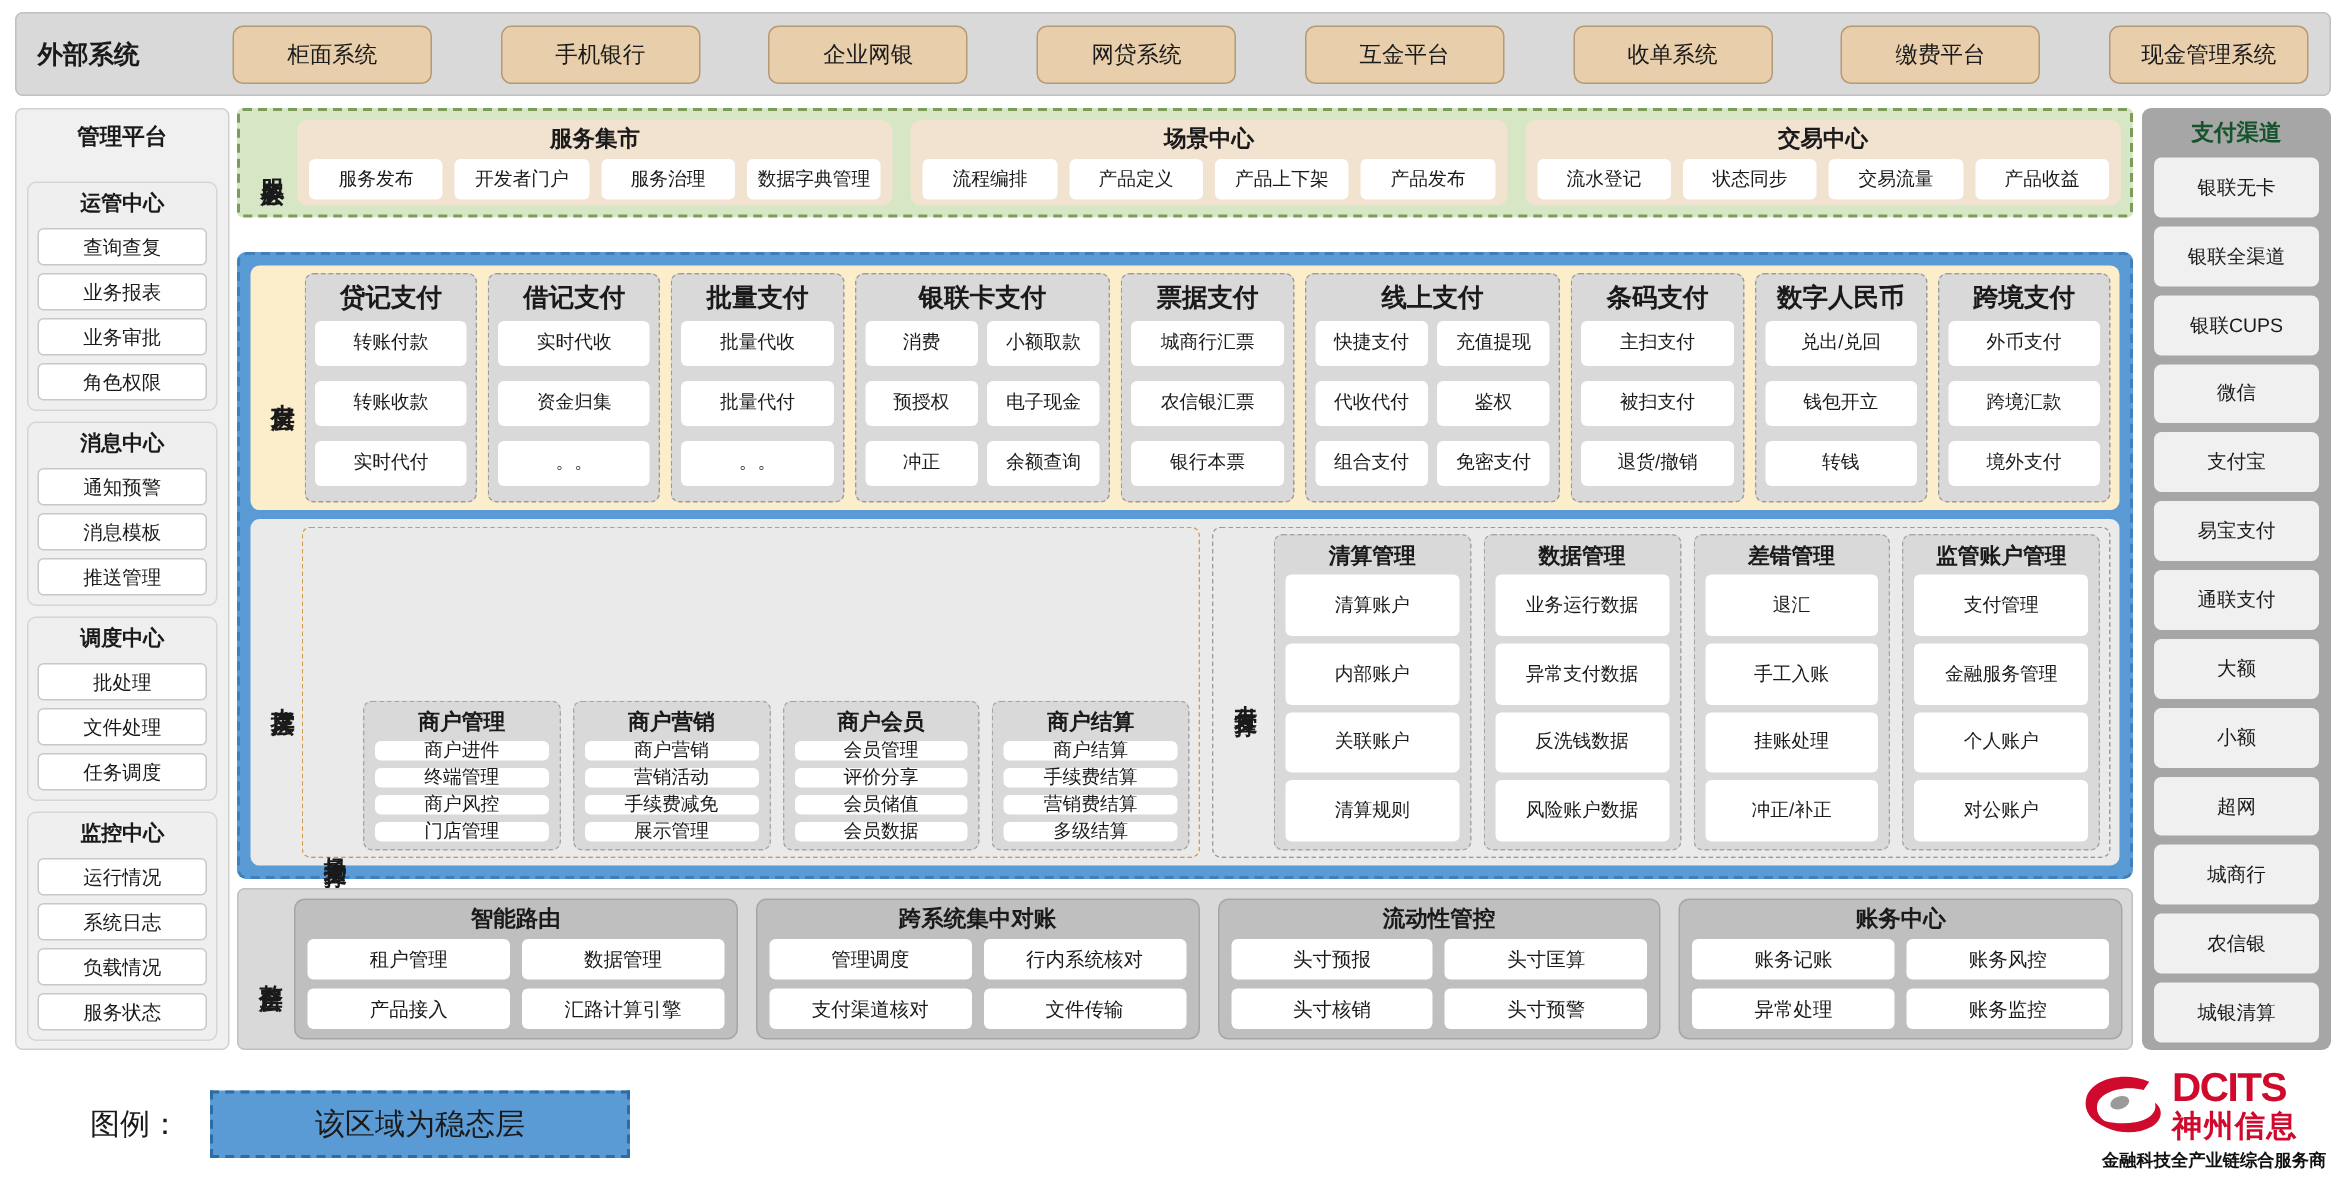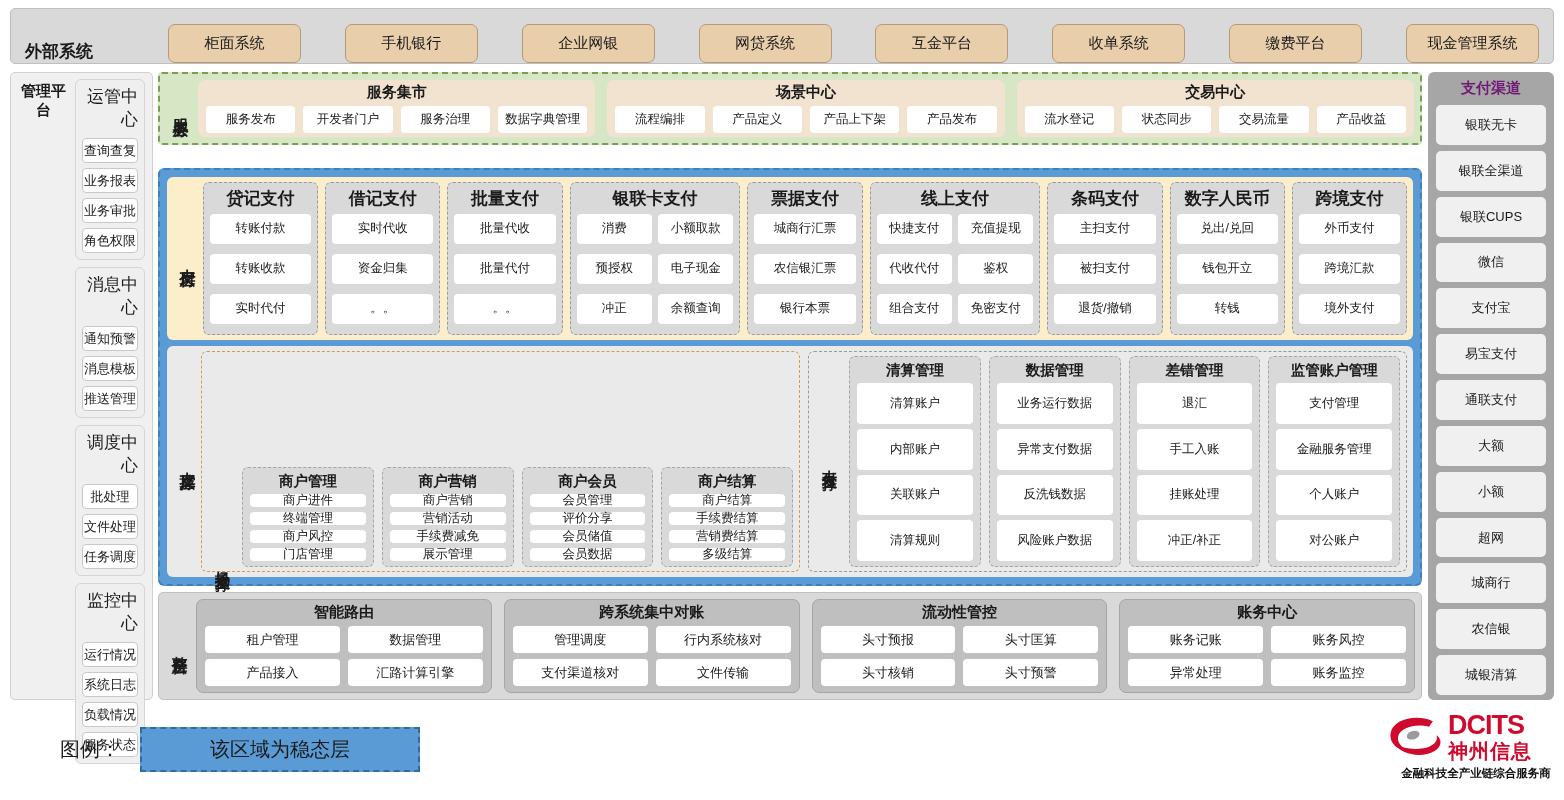--- a/index.html
+++ b/index.html
@@ -24,43 +24,43 @@
   }
   .grp-title {
     font-weight:bold; text-align:center;
     font-size:15px;
   }
 
   
   .ext-bar {
     position:absolute; left:10px; top:8px; width:1544px; height:56px;
     background:#d9d9d9; border:1px solid #bfbfbf; border-radius:5px;
-    display:flex; align-items:flex-end; padding:0 14px; gap:17px;
+    display:flex; align-items:center; padding:0 14px; gap:4px;
   }
   .ext-title { font-weight:bold; font-size:17px; width:118px; flex:none; text-align:left;}
   .ext-items { display:flex; flex:1; justify-content:space-between; gap:8px; padding-left:8px;}
   .ext-chip {
     background:#e8ceab; border:1px solid #b59a77; border-radius:7px;
     width:133px; height:39px;
     display:flex; align-items:center; justify-content:center;
     font-size:15px; white-space:nowrap;
   }
 
   
   .mgmt {
     position:absolute; left:10px; top:72px; width:143px; height:628px;
     background:#f0f0f0; border:1px solid #d0d0d0; border-radius:5px;
-    padding:6px 7px; display:flex; gap:6px;
+    padding:6px 7px; display:flex; flex-direction:column; gap:18px;
   }
   .mgmt-title { font-weight:bold; font-size:15px; text-align:center; padding:3px 0 2px; }
   .mgmt-grp {
     background:#efefef; border:1px solid #d5d5d5; border-radius:6px;
     padding:4px 6px 6px; display:flex; flex-direction:column; gap:5px;
   }
-  .mgmt-grp-title { font-weight:normal; font-size:17px; text-align:right; padding:1px 0 2px;}
+  .mgmt-grp-title { font-weight:bold; font-size:14px; text-align:center; padding:1px 0 2px;}
   .mgmt-chip { height:25px; font-size:13px; border-radius:4px; }
 
   
   .center { position:absolute; left:158px; top:72px; width:1264px; height:628px; }
 
   
   .svc-layer {
     position:absolute; left:0; top:0; width:1264px; height:73px;
     background:#d7e7c6; border:2px dashed #7a9e5a; border-radius:4px;
     display:flex; align-items:stretch; padding:6px;
@@ -137,21 +137,21 @@
   .int-grid { display:flex; flex-direction:column; gap:6px; flex:1; }
   .int-grid .row { display:flex; gap:8px; flex:1; }
   .int-grid .chip { flex:1; font-size:13px; border:none; }
 
   
   .channels {
     position:absolute; left:1428px; top:72px; width:126px; height:628px;
     background:#a6a6a6; border-radius:6px;
     padding:5px 8px; display:flex; flex-direction:column; gap:6px;
   }
-  .ch-title { font-weight:bold; font-size:15px; color:#701a75; text-align:center; padding:2px 0 1px;}
+  .ch-title { font-weight:bold; font-size:15px; color:#14532d; text-align:center; padding:2px 0 1px;}
   .ch-chip {
     background:#f0f0f0; border:none; border-radius:5px; flex:1;
     display:flex; align-items:center; justify-content:center;
     font-size:13px; white-space:nowrap;
   }
 
   
   .legend { position:absolute; left:60px; top:727px; display:flex; align-items:center; gap:20px; }
   .legend-label { font-size:20px; }
   .legend-box {

